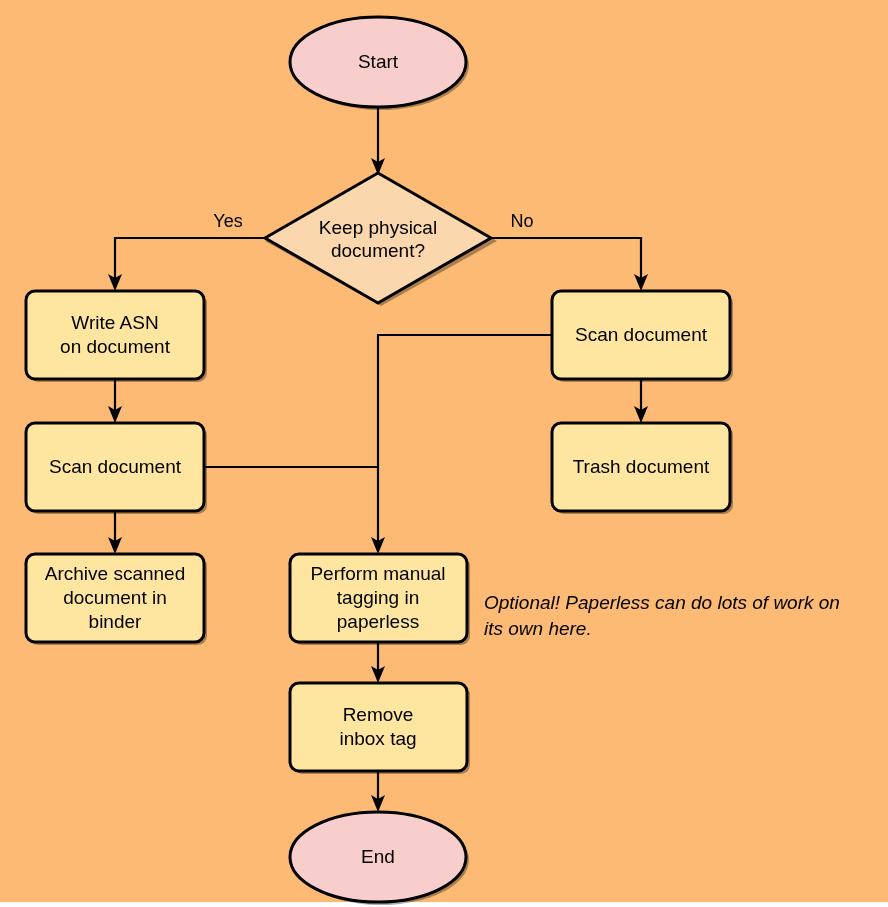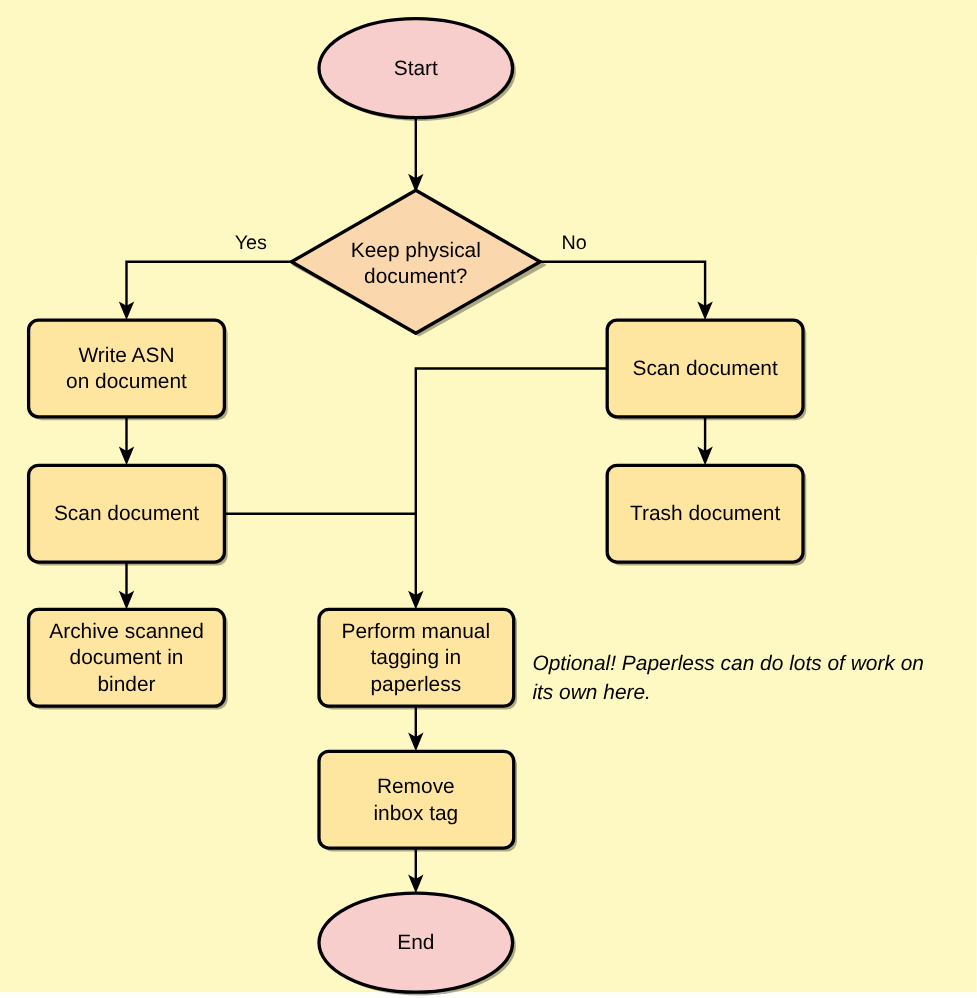--- a/index.html
+++ b/index.html
@@ -11,21 +11,21 @@
   body {
     width: 888px;
     height: 907px;
     font-family: "Liberation Sans", sans-serif;
     overflow: hidden;
   }
   #flow-root {
     position: relative;
     width: 888px;
     height: 902px;
-    background: #fef9c3;
+    background: #fdba74;
   }
   svg#flow-svg {
     position: absolute;
     left: 0;
     top: 0;
     width: 888px;
     height: 907px;
   }
   .node-shape {
     stroke: #000000;

